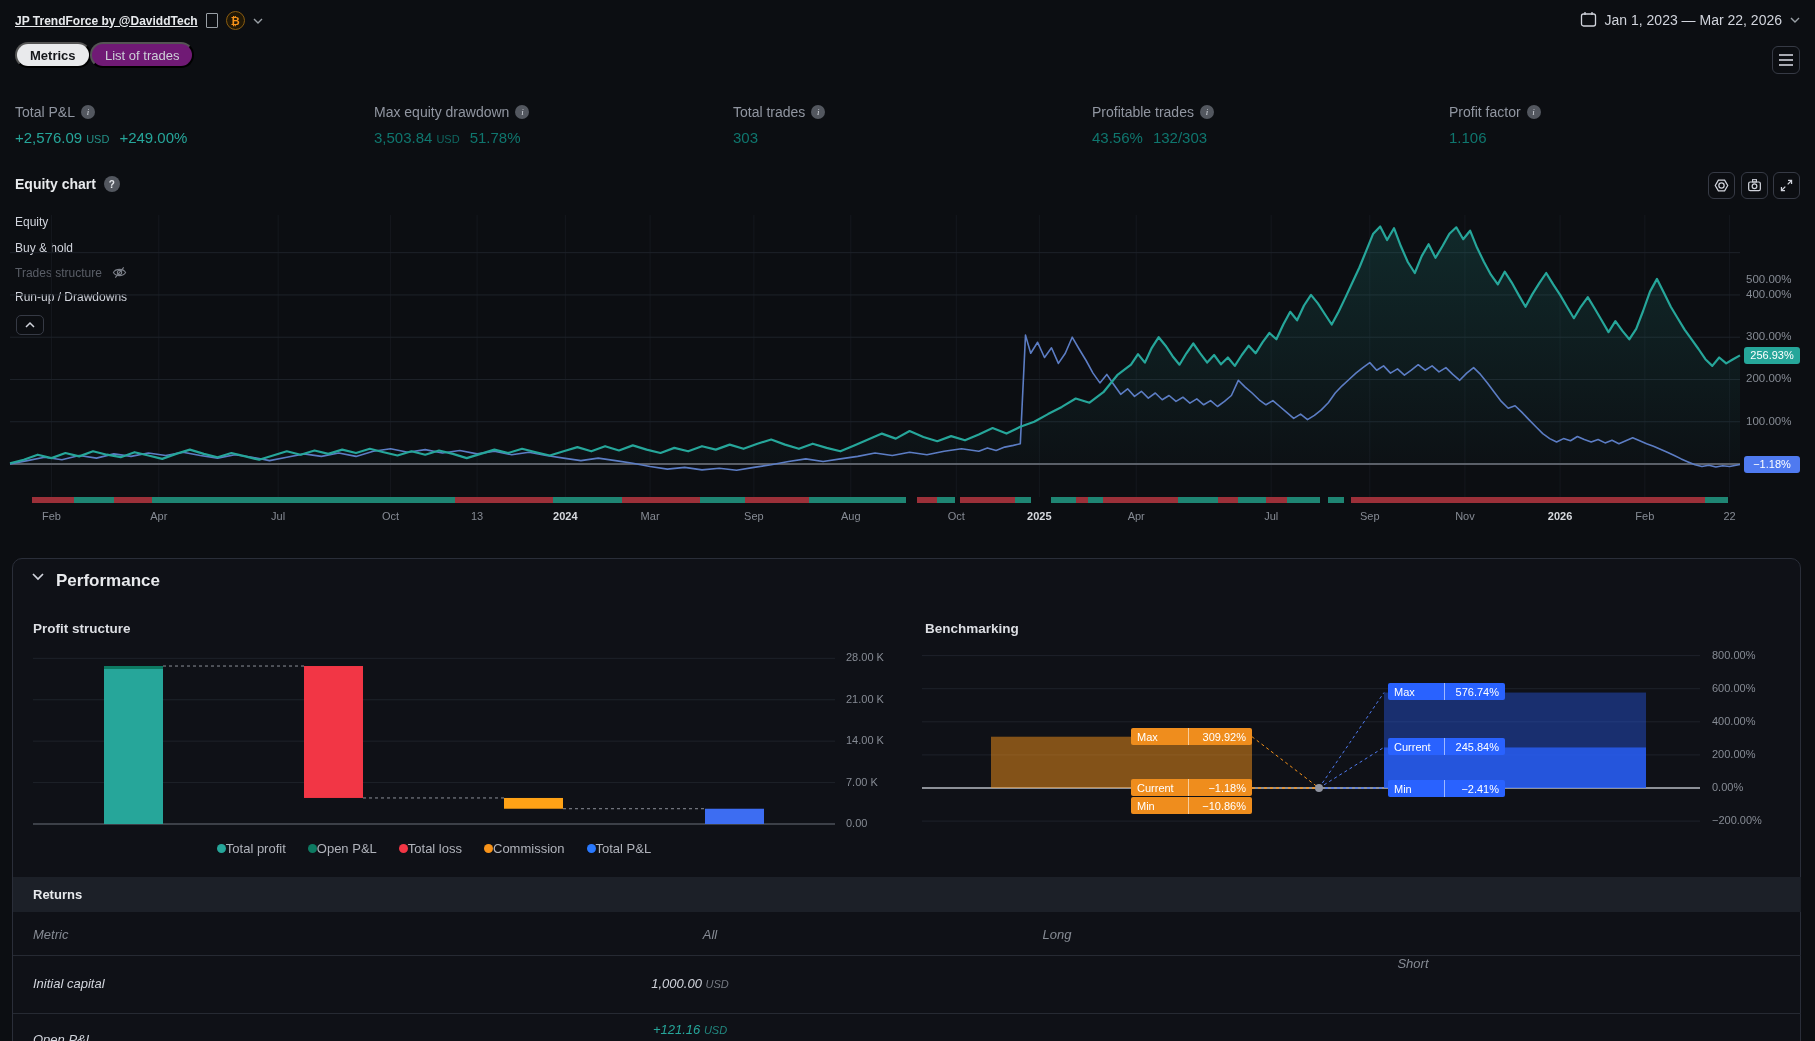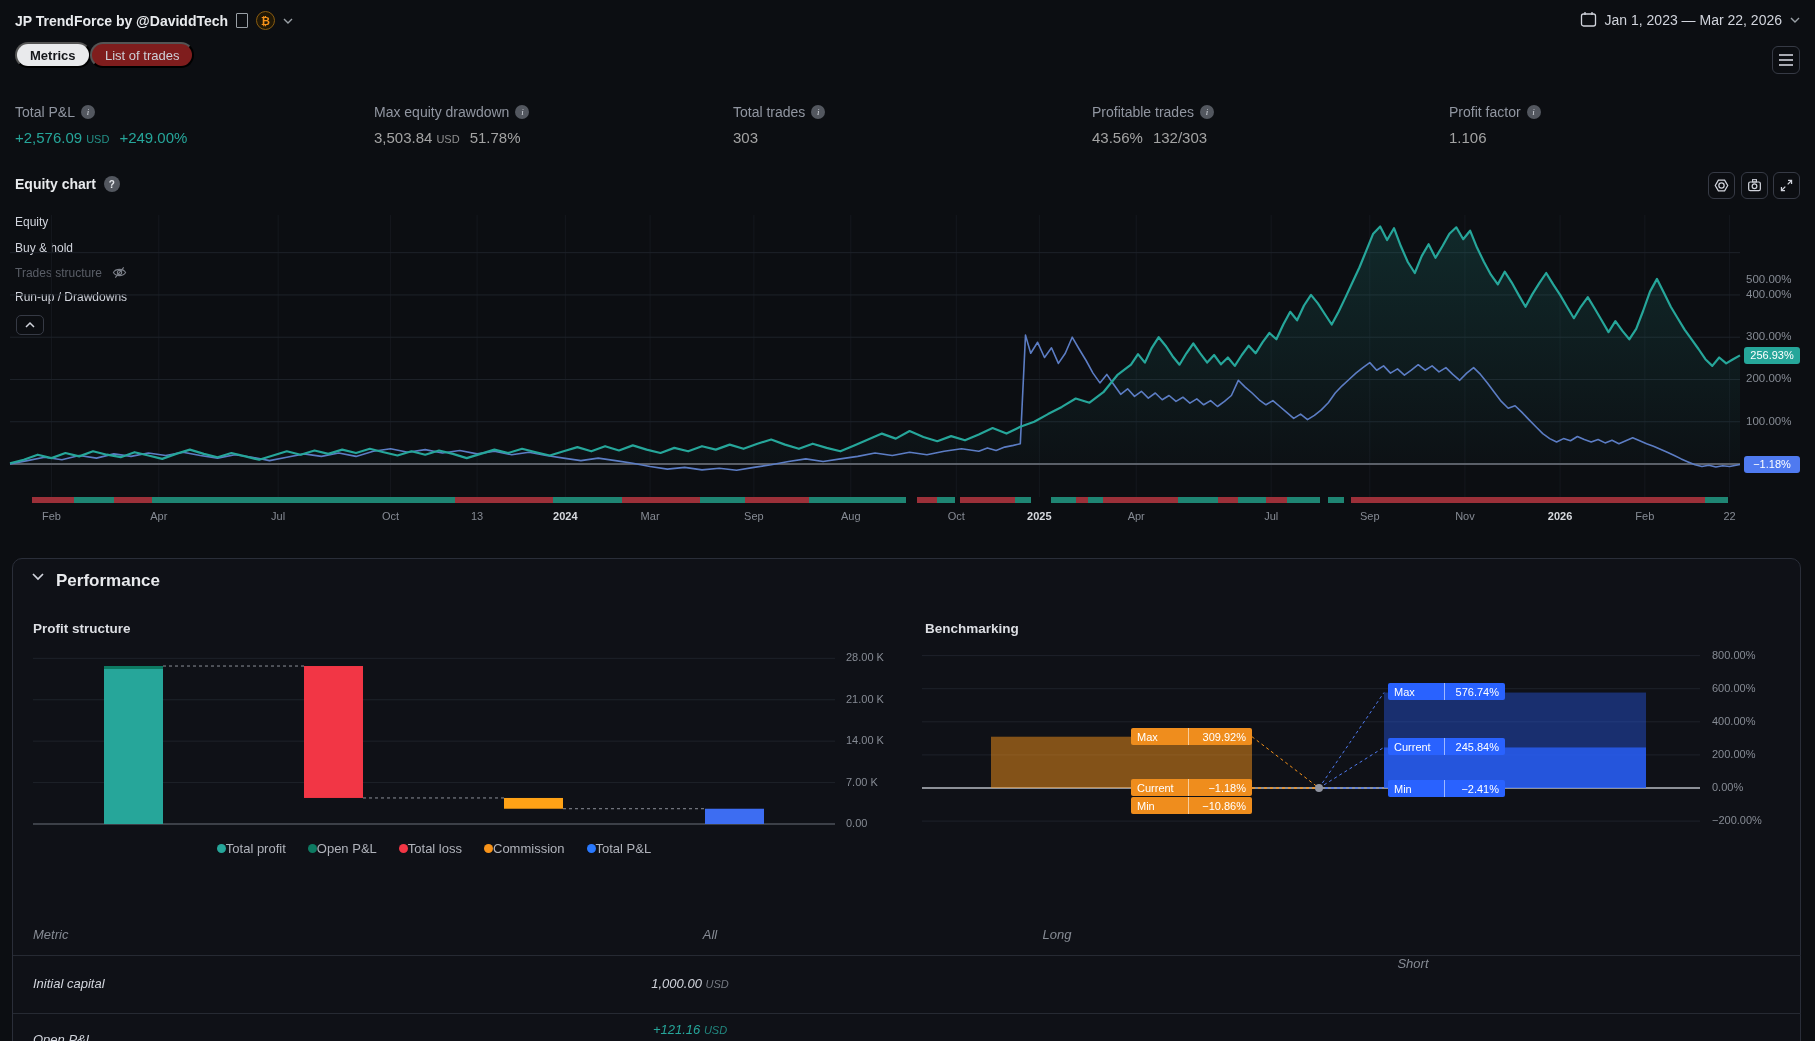--- a/index.html
+++ b/index.html
@@ -1,35 +1,35 @@
 <!DOCTYPE html>
 <html><head>
 <meta charset="utf-8">
 <style>
   html,body{margin:0;padding:0;background:#0c0e12;}
   #app{position:relative;width:1815px;height:1041px;background:#0c0e12;overflow:hidden;
        font-family:"Liberation Sans","DejaVu Sans",sans-serif;color:#d1d4dc;}
   .abs{position:absolute;}
   
   .title-row{left:15px;top:11px;display:flex;align-items:center;gap:8px;}
-  .app-title{font-size:14px;font-weight:bold;color:#e8eaed;}
+  .app-title{font-size:12px;font-weight:bold;color:#e8eaed;text-decoration:underline;}
   .tofu{width:10px;height:13px;border:1px solid #9aa0a6;border-radius:1px;display:inline-block;}
   .coin{width:17px;height:17px;border-radius:50%;background:#211806;border:1px solid #8a5c10;
         color:#f7931a;font-size:11px;font-weight:bold;display:flex;align-items:center;justify-content:center;}
   .daterange{right:15px;top:11px;display:flex;align-items:center;gap:8px;font-size:14px;color:#d1d4dc;cursor:pointer;}
   .icon-btn{border:1px solid #363a45;border-radius:6px;background:transparent;display:flex;align-items:center;justify-content:center;cursor:pointer;}
   
   .tab{position:absolute;top:42px;height:26px;border-radius:14px;font-size:13px;display:flex;align-items:center;
        padding:0 13px;cursor:pointer;box-sizing:border-box;}
   .tab.active{background:#e9eaec;color:#14161a;font-weight:bold;}
-  .tab.idle{background:#7f1d1d;color:#cdd0d7;}
+  .tab.idle{background:#701a75;color:#cdd0d7;}
   
   .stat{position:absolute;top:104px;width:340px;}
   .stat .lbl{font-size:14px;color:#9196a1;display:flex;align-items:center;gap:6px;}
-  .stat .val{margin-top:9px;font-size:15px;color:#a3a3a3;display:flex;align-items:baseline;gap:4px;}
+  .stat .val{margin-top:9px;font-size:15px;color:#0f766e;display:flex;align-items:baseline;gap:4px;}
   .stat .val.pos{color:#26a69a;}
   .unit{font-size:11px;opacity:.85;}
   .extra{margin-left:6px;}
   .info-dot{width:14px;height:14px;border-radius:50%;background:#53575f;color:#d4d7dd;font-size:9px;
             font-style:italic;font-family:"Liberation Serif",serif;display:inline-flex;align-items:center;justify-content:center;}
   .q-dot{width:16px;height:16px;border-radius:50%;background:#53575f;color:#e6e8ec;font-size:10px;font-weight:bold;
          display:inline-flex;align-items:center;justify-content:center;}
   
   .sec-title{font-size:14px;font-weight:bold;color:#e8eaed;display:flex;align-items:center;gap:8px;}
   .eq-legend-item{position:absolute;left:15px;font-size:12px;color:#d1d4dc;display:flex;align-items:center;gap:9px;cursor:pointer;}
@@ -388,20 +388,23 @@
       <span class="li">
         <span class="dot" style="background: rgb(247, 147, 26);"></span>
         <span>Commission</span>
       </span>
       <span class="li">
         <span class="dot" style="background: rgb(41, 121, 255);"></span>
         <span>Total P&amp;L</span>
       </span>
     </div>
 
+  <div class="abs ret-bar">
+    <span class="ret-title">Returns</span>
+  </div>
   <div class="ret-line" style="top:955px;"></div>
   <div class="ret-line" style="top:1013px;"></div>
   <div class="ret-cell muted" style="left:33px;top:927px;">Metric</div>
   <div class="ret-cell muted center" style="left:600px;top:927px;">All</div>
   <div class="ret-cell muted center" style="left:947px;top:927px;">Long</div>
   <div class="ret-cell muted center" style="left:1303px;top:927px;margin-top:29px;">Short</div>
 
   <div class="ret-cell white" style="left:33px;top:976px;">Initial capital</div>
   <div class="ret-cell white center" style="left:580px;top:976px;">
     <span>1,000.00</span> <span class="unit muted">USD</span>

